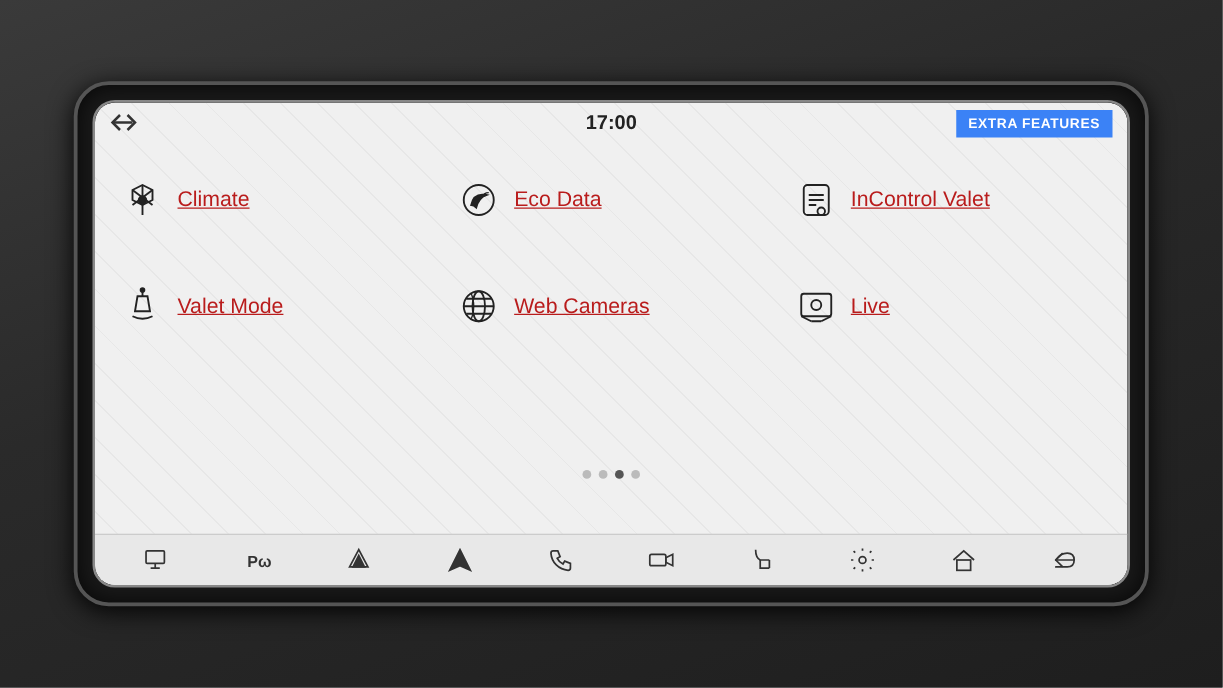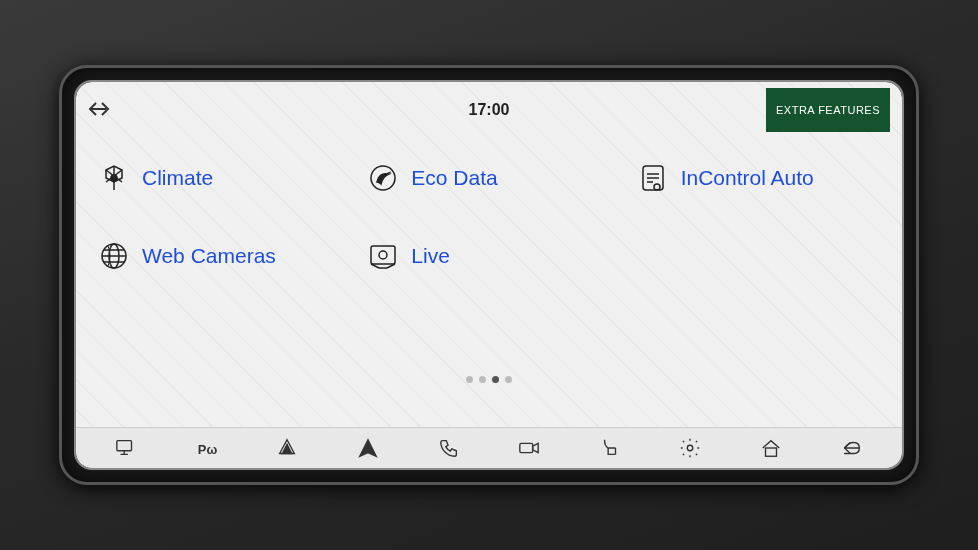--- a/index.html
+++ b/index.html
@@ -79,25 +79,25 @@
     .header-time {
       font-size: 16px;
       font-weight: 600;
       color: #222;
       position: absolute;
       left: 50%;
       transform: translateX(-50%);
     }
 
     .extra-features-badge {
-      background: #14532d;
+      background: #3b82f6;
       color: white;
       font-size: 11px;
-      font-weight: 400;
-      padding: 16px 10px;
+      font-weight: 700;
+      padding: 5px 10px;
       letter-spacing: 0.5px;
     }
 
     .main-grid {
       display: grid;
       grid-template-columns: repeat(3, 1fr);
       grid-template-rows: repeat(3, 1fr);
       flex: 1;
       padding: 4px 10px 2px;
       gap: 2px;
@@ -122,24 +122,25 @@
       justify-content: center;
       flex-shrink: 0;
     }
 
     .item-icon svg {
       width: 32px;
       height: 32px;
     }
 
     .item-label {
-      font-size: 21px;
+      font-size: 17px;
       font-weight: 500;
-      color: #1d4ed8;
+      color: #b91c1c;
       white-space: nowrap;
+      text-decoration: underline;
     }
 
     .dots-row {
       display: flex;
       justify-content: center;
       gap: 6px;
       padding: 2px 0 4px;
       position: relative;
       z-index: 1;
     }
@@ -243,25 +244,36 @@
         <div class="grid-item">
           <div class="item-icon">
             <svg viewBox="0 0 32 32" fill="none" stroke="#222" stroke-width="1.5">
               <rect x="6" y="4" width="20" height="24" rx="3"></rect>
               <line x1="10" y1="12" x2="22" y2="12"></line>
               <line x1="10" y1="16" x2="22" y2="16"></line>
               <line x1="10" y1="20" x2="16" y2="20"></line>
               <circle cx="20" cy="25" r="3" fill="none" stroke="#222"></circle>
             </svg>
           </div>
-          <span class="item-label">InControl Auto</span>
-        </div>
-
-
-
+          <span class="item-label">InControl Valet</span>
+        </div>
+
+
+
+        <div class="grid-item">
+          <div class="item-icon">
+            <svg viewBox="0 0 32 32" fill="none" stroke="#222" stroke-width="1.5">
+              <path d="M10 20 L12 8 L20 8 L22 20 Z"></path>
+              <line x1="16" y1="8" x2="16" y2="4"></line>
+              <circle cx="16" cy="3" r="1.5" fill="#222"></circle>
+              <path d="M8 24 Q16 28 24 24"></path>
+            </svg>
+          </div>
+          <span class="item-label">Valet Mode</span>
+        </div>
 
         <div class="grid-item">
           <div class="item-icon">
             <svg viewBox="0 0 32 32" fill="none" stroke="#222" stroke-width="1.5">
               <circle cx="16" cy="16" r="12"></circle>
               <ellipse cx="16" cy="16" rx="5" ry="12"></ellipse>
               <line x1="4" y1="16" x2="28" y2="16"></line>
               <line x1="6" y1="10" x2="26" y2="10"></line>
               <line x1="6" y1="22" x2="26" y2="22"></line>
               <path d="M10 6 Q12 10 12 16 Q12 22 10 26" stroke="#222" stroke-width="1"></path>

